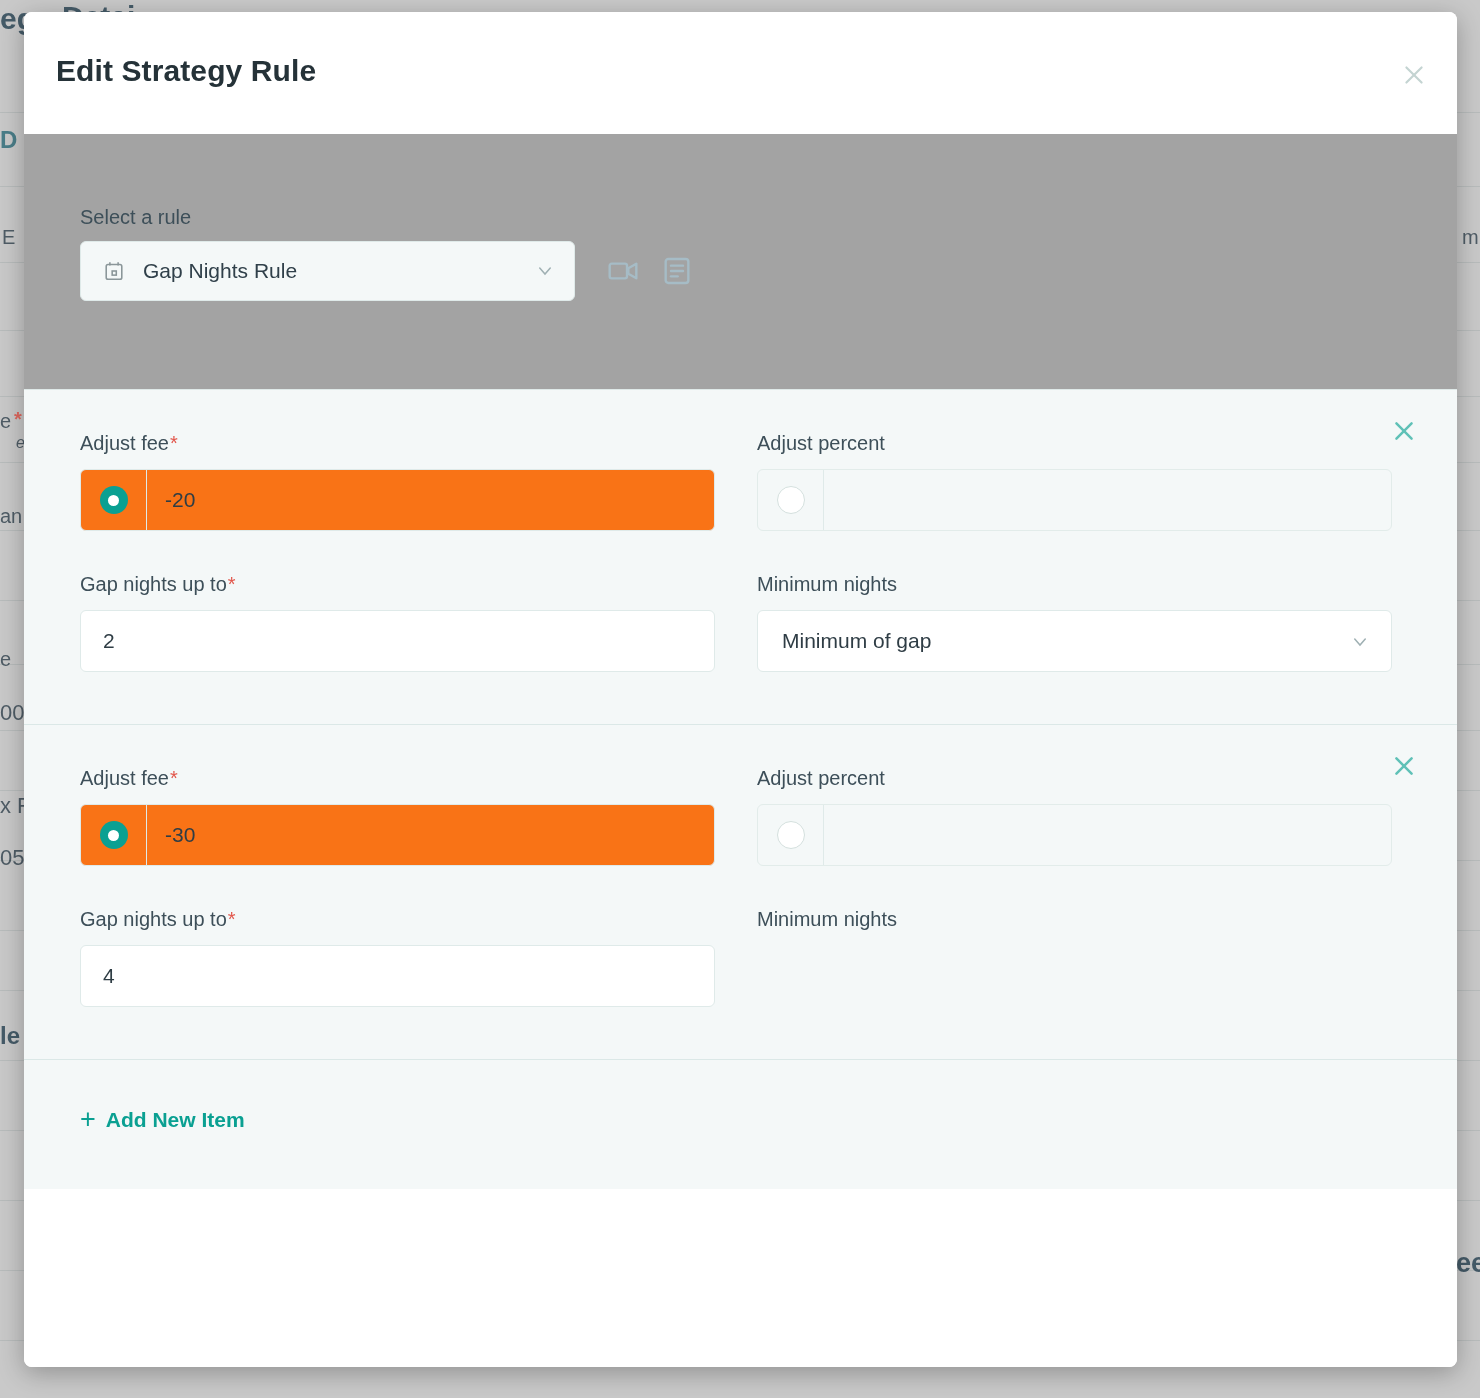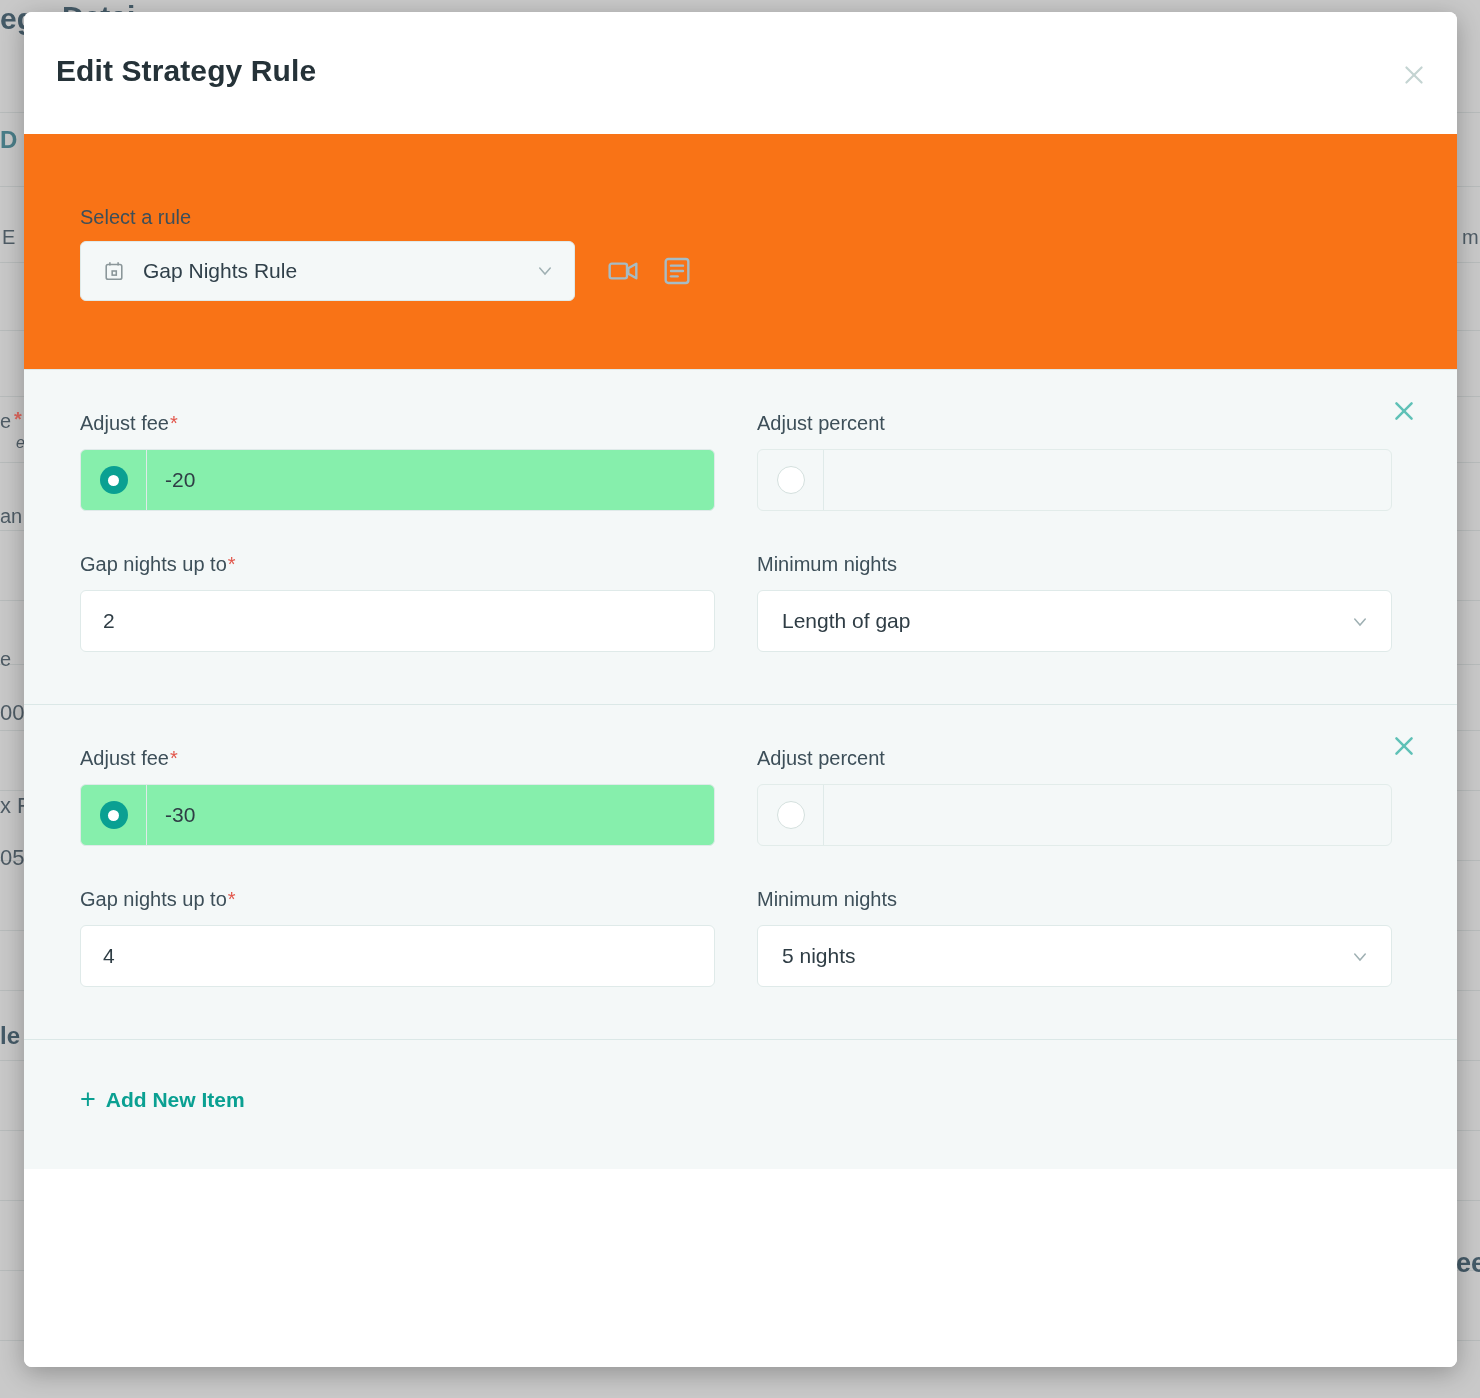--- a/index.html
+++ b/index.html
@@ -95,22 +95,22 @@
 
   
   .modal-body {
     flex: 1 1 auto;
     overflow: hidden;
     background: #fff;
   }
 
   
   .rule-select-block {
-    background: #f97316;
-    padding: 72px 0 68px 56px;
+    background: #a3a3a3;
+    padding: 72px 0 88px 56px;
     border-bottom: 1px solid #dfe9e8;
   }
   .field-label {
     font-size: 20px;
     color: #3d4f59;
     margin-bottom: 12px;
     display: block;
     font-weight: 400;
   }
   .req { color: #e2574c; font-size: 20px; margin-left: 1px; }
@@ -176,21 +176,21 @@
   .cell .field-label { margin-bottom: 14px; }
 
   
   .radio-input {
     display: flex;
     align-items: stretch;
     height: 62px;
     border: 1px solid #dfeae9;
     border-radius: 6px;
     overflow: hidden;
-    background: #86efac;
+    background: #f97316;
   }
   .radio-input.disabled {
     background: transparent;
     border-color: #e2ecea;
   }
   .radio-cell {
     width: 66px;
     flex: 0 0 66px;
     display: flex;
     align-items: center;
@@ -436,21 +436,21 @@
               <div class="radio-value"></div>
             </div>
           </div>
           <div class="cell">
             <span class="field-label"><span>Gap nights up to</span><span class="req">*</span></span>
             <div class="text-input">2</div>
           </div>
           <div class="cell">
             <span class="field-label">Minimum nights</span>
             <div class="select-input">
-              <span>Length of gap</span>
+              <span>Minimum of gap</span>
               <span class="chev">
                 <svg viewBox="0 0 24 24" fill="none" stroke="currentColor" stroke-width="2" stroke-linecap="round">
                     <polyline points="5,8 12,16 19,8"></polyline>
                   </svg>
               </span>
             </div>
           </div>
         </div>
       </div>
 
@@ -481,28 +481,20 @@
               </div>
               <div class="radio-value"></div>
             </div>
           </div>
           <div class="cell">
             <span class="field-label"><span>Gap nights up to</span><span class="req">*</span></span>
             <div class="text-input">4</div>
           </div>
           <div class="cell">
             <span class="field-label">Minimum nights</span>
-            <div class="select-input">
-              <span>5 nights</span>
-              <span class="chev">
-                <svg viewBox="0 0 24 24" fill="none" stroke="currentColor" stroke-width="2" stroke-linecap="round">
-                    <polyline points="5,8 12,16 19,8"></polyline>
-                  </svg>
-              </span>
-            </div>
           </div>
         </div>
       </div>
 
       <div class="add-row">
         <span class="add-link">
           <span class="plus">+</span>
           <span>Add New Item</span>
         </span>
       </div>

